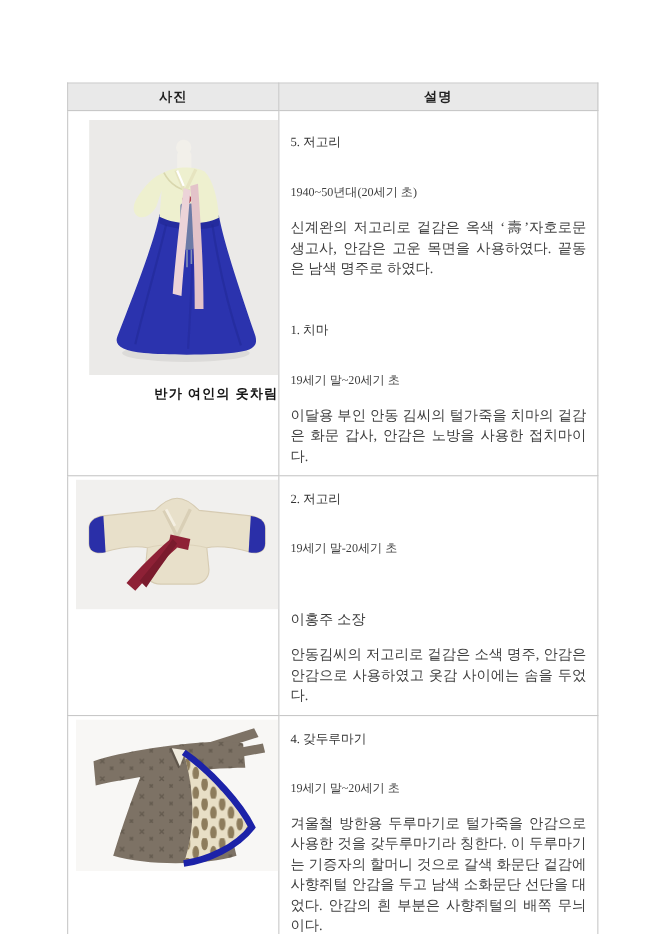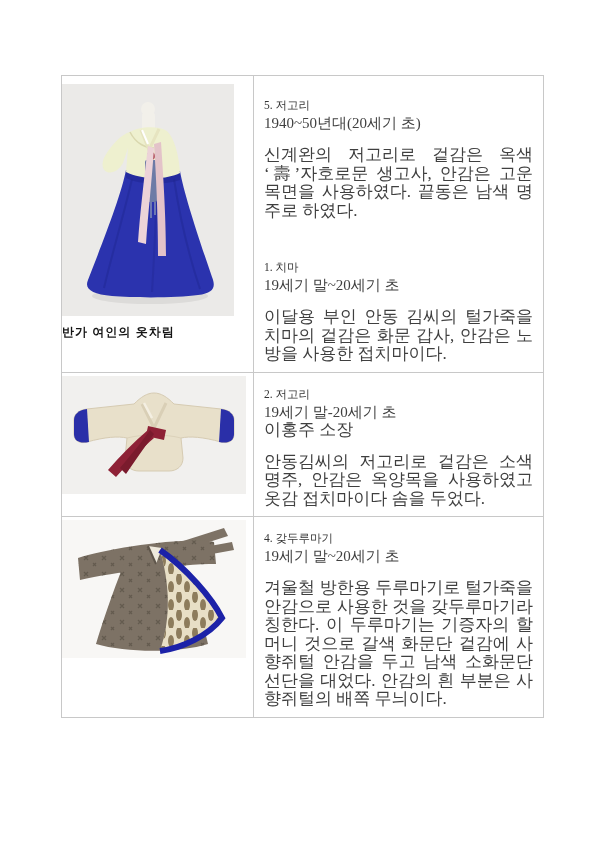--- a/index.html
+++ b/index.html
@@ -14,54 +14,58 @@
   .doc-table col.c-photo { width:192px; }
   .doc-table col.c-desc  { width:290px; }
 
   .doc-table th {
     height:25px; background:#e9e9e9;
     font-family:"Liberation Sans", sans-serif; font-weight:bold;
     font-size:12px; color:#1f1f1f; text-align:center; vertical-align:middle;
     letter-spacing:1px;
   }
 
-  td.photo-cell { text-align:left; padding-top:8px; }
+  td.photo-cell { text-align:right; padding-top:8px; }
   td.photo-cell.tight { padding-top:3px; }
   .photo-frame { display:inline-block; line-height:0; }
   .photo-caption {
     font-family:"Liberation Sans", sans-serif; font-weight:bold;
     font-size:12px; color:#141414; margin-top:4px; letter-spacing:1px;
     line-height:16px;
   }
 
   td.desc-cell { padding:12px 10px 8px 10px; }
   td.desc-cell.r1 { padding-top:20px; }
   .item-title  { font-size:11.5px; line-height:18px; color:#333333; }
-  .item-period { font-size:15px; line-height:18px; }
-  .item-owner  { font-size:17px; line-height:18px; }
+  .item-period { font-size:11px; line-height:18px;margin-top:27px; }
+  .item-owner  { font-size:13px; line-height:18px;margin-top:46px; }
   .item-body   {
-    margin-top:14px; font-size:17px; line-height:18.5px;
+    margin-top:14px; font-size:13px; line-height:18.5px;
     text-align:justify;
   }
   .item + .item { margin-top:38px; }
 
   .row-h1 { height:264px; }
   .row-h2 { height:126px; }
   .row-h3 { height:145px; }
 </style>
 </head>
 <body>
 
 <table class="doc-table">
   <colgroup>
       <col class="c-photo">
       <col class="c-desc">
     </colgroup>
 
   <tbody>
+      <tr>
+    <th>사진</th>
+    <th>설명</th>
+  </tr>
 
   <tr class="row-h1">
     <td class="photo-cell">
       <span class="photo-frame">
         <svg width="172" height="232" viewBox="0 0 172 232">
           <rect x="0" y="0" width="172" height="232" fill="#ebeae8"></rect>
           <ellipse cx="88" cy="212" rx="58" ry="8" fill="#dcdbd9"></ellipse>
 
           <g>
             <path d="M64 86 C59 112 40 160 26 196 C22 205 30 210 50 212 C72 214 116 214 136 211 C152 209 154 203 150 193 C137 155 122 110 118 87 Z" fill="#2b33ae"></path>
@@ -134,21 +138,21 @@
             <path d="M92 58 C82 72 72 86 64 98 L58 92 C68 80 80 66 88 54 Z" fill="#7a1b2d"></path>
           </g>
         </svg>
       </span>
     </td>
     <td class="desc-cell">
       <div class="item">
         <div class="item-title">2. 저고리</div>
         <div class="item-period">19세기 말-20세기 초</div>
         <div class="item-owner">이홍주 소장</div>
-        <p class="item-body">안동김씨의 저고리로 겉감은 소색 명주, 안감은 옥양목을 사용하였고 옷감 접치마이다 솜을 두었다.</p>
+        <p class="item-body">안동김씨의 저고리로 겉감은 소색 명주, 안감은 안감으로 사용하였고 옷감 사이에는 솜을 두었다.</p>
       </div>
     </td>
   </tr>
 
   <tr class="row-h3">
     <td class="photo-cell tight">
       <span class="photo-frame">
         <svg width="184" height="138" viewBox="0 0 184 138">
           <defs>
             <pattern id="motif" width="18" height="16" patternUnits="userSpaceOnUse">

